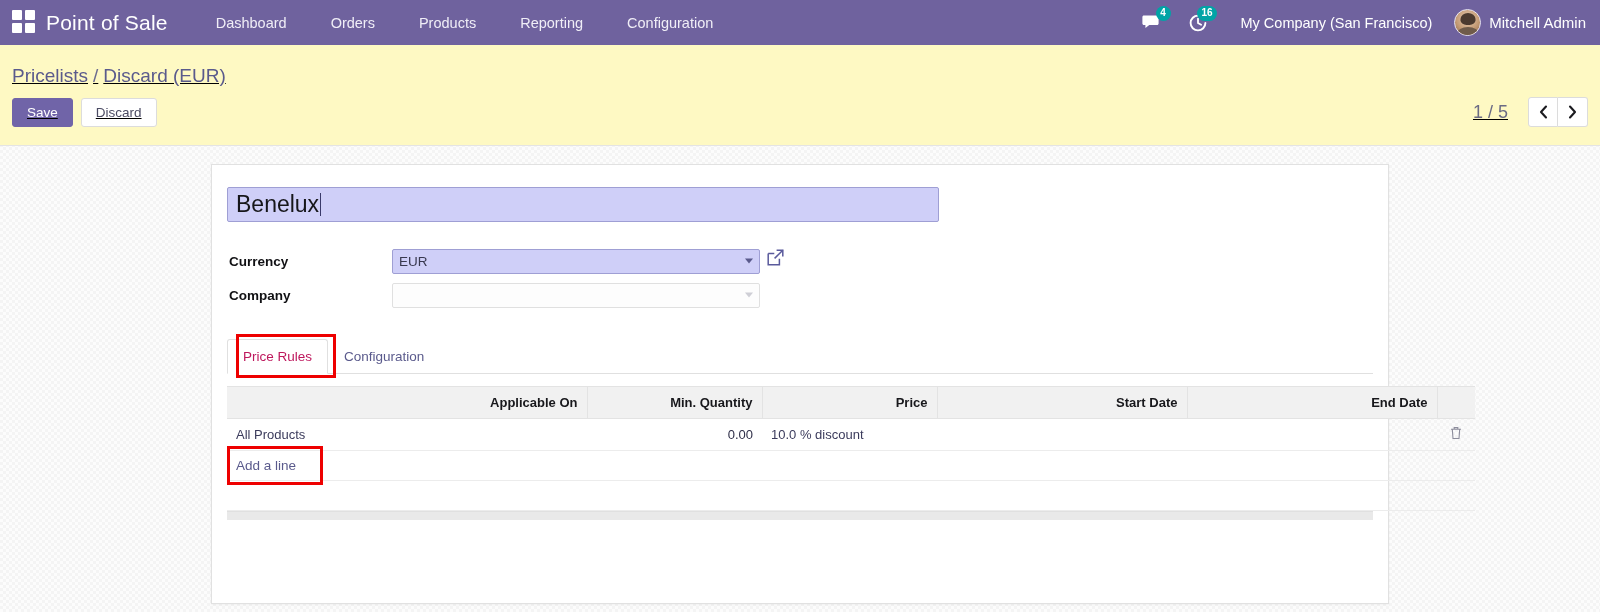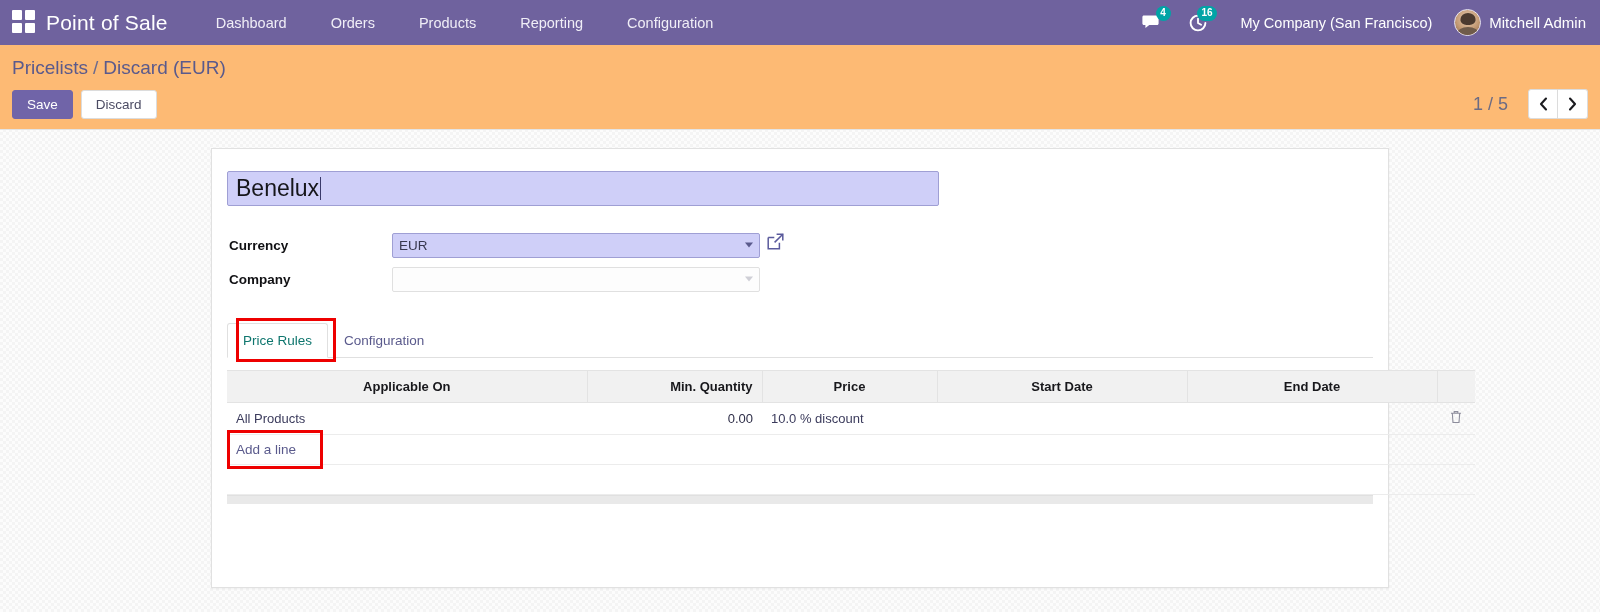--- a/index.html
+++ b/index.html
@@ -111,25 +111,26 @@
     content: ""; position: absolute;
     left: 50%; bottom: -5px;
     width: 22px; height: 13px;
     transform: translateX(-50%);
     background: #6f5b4a; border-radius: 50% 50% 0 0;
   }
   .user-name { color: #fff; font-size: 15px; white-space: nowrap; }
 
   
   .control-panel {
-    background: #fdba74;
+    background: #fef9c3;
     border-bottom: 1px solid #e4e4e4;
-    padding: 0 12px;
+    padding: 8px 12px;
     position: relative;
     z-index: 10;
+    text-decoration: underline;
   }
   .breadcrumb-row {
     display: flex; align-items: baseline;
     padding: 12px 0 2px 0;
   }
   .bc-parent {
     color: #5a5a8c; font-size: 19px; cursor: pointer;
   }
   .bc-sep { color: #6a6a8e; font-size: 19px; margin: 0 5px; }
   .bc-current { color: #5a5a8c; font-size: 19px; }
@@ -259,21 +260,21 @@
     font-size: 13.5px;
     padding: 9px 15px;
     color: #5a5a8c;
     cursor: pointer;
     position: relative;
     top: 1px;
     border: 1px solid transparent;
     border-radius: 3px 3px 0 0;
   }
   .tab.active {
-    color: #0f766e;
+    color: #be185d;
     background: #ffffff;
     border-color: #e0e0e0 #e0e0e0 #ffffff;
   }
   .annot {
     position: absolute;
     border: 3px solid #ee0000;
     pointer-events: none;
     z-index: 6;
   }
 
@@ -285,21 +286,21 @@
     font-size: 13px;
     table-layout: fixed;
   }
   table.olist thead th {
     background: #f1f1f1;
     border-top: 1px solid #e3e3e3;
     border-bottom: 1px solid #e3e3e3;
     border-right: 1px solid #e3e3e3;
     color: #18181c;
     font-weight: bold;
-    text-align: center;
+    text-align: right;
     padding: 8px 9px;
     font-size: 13px;
     white-space: nowrap;
   }
   table.olist thead th.num { text-align: right; }
   table.olist thead th:last-child { border-right: none; }
   table.olist tbody td {
     border-bottom: 1px solid #ececec;
     padding: 7px 9px;
     color: #3b3b5c;

